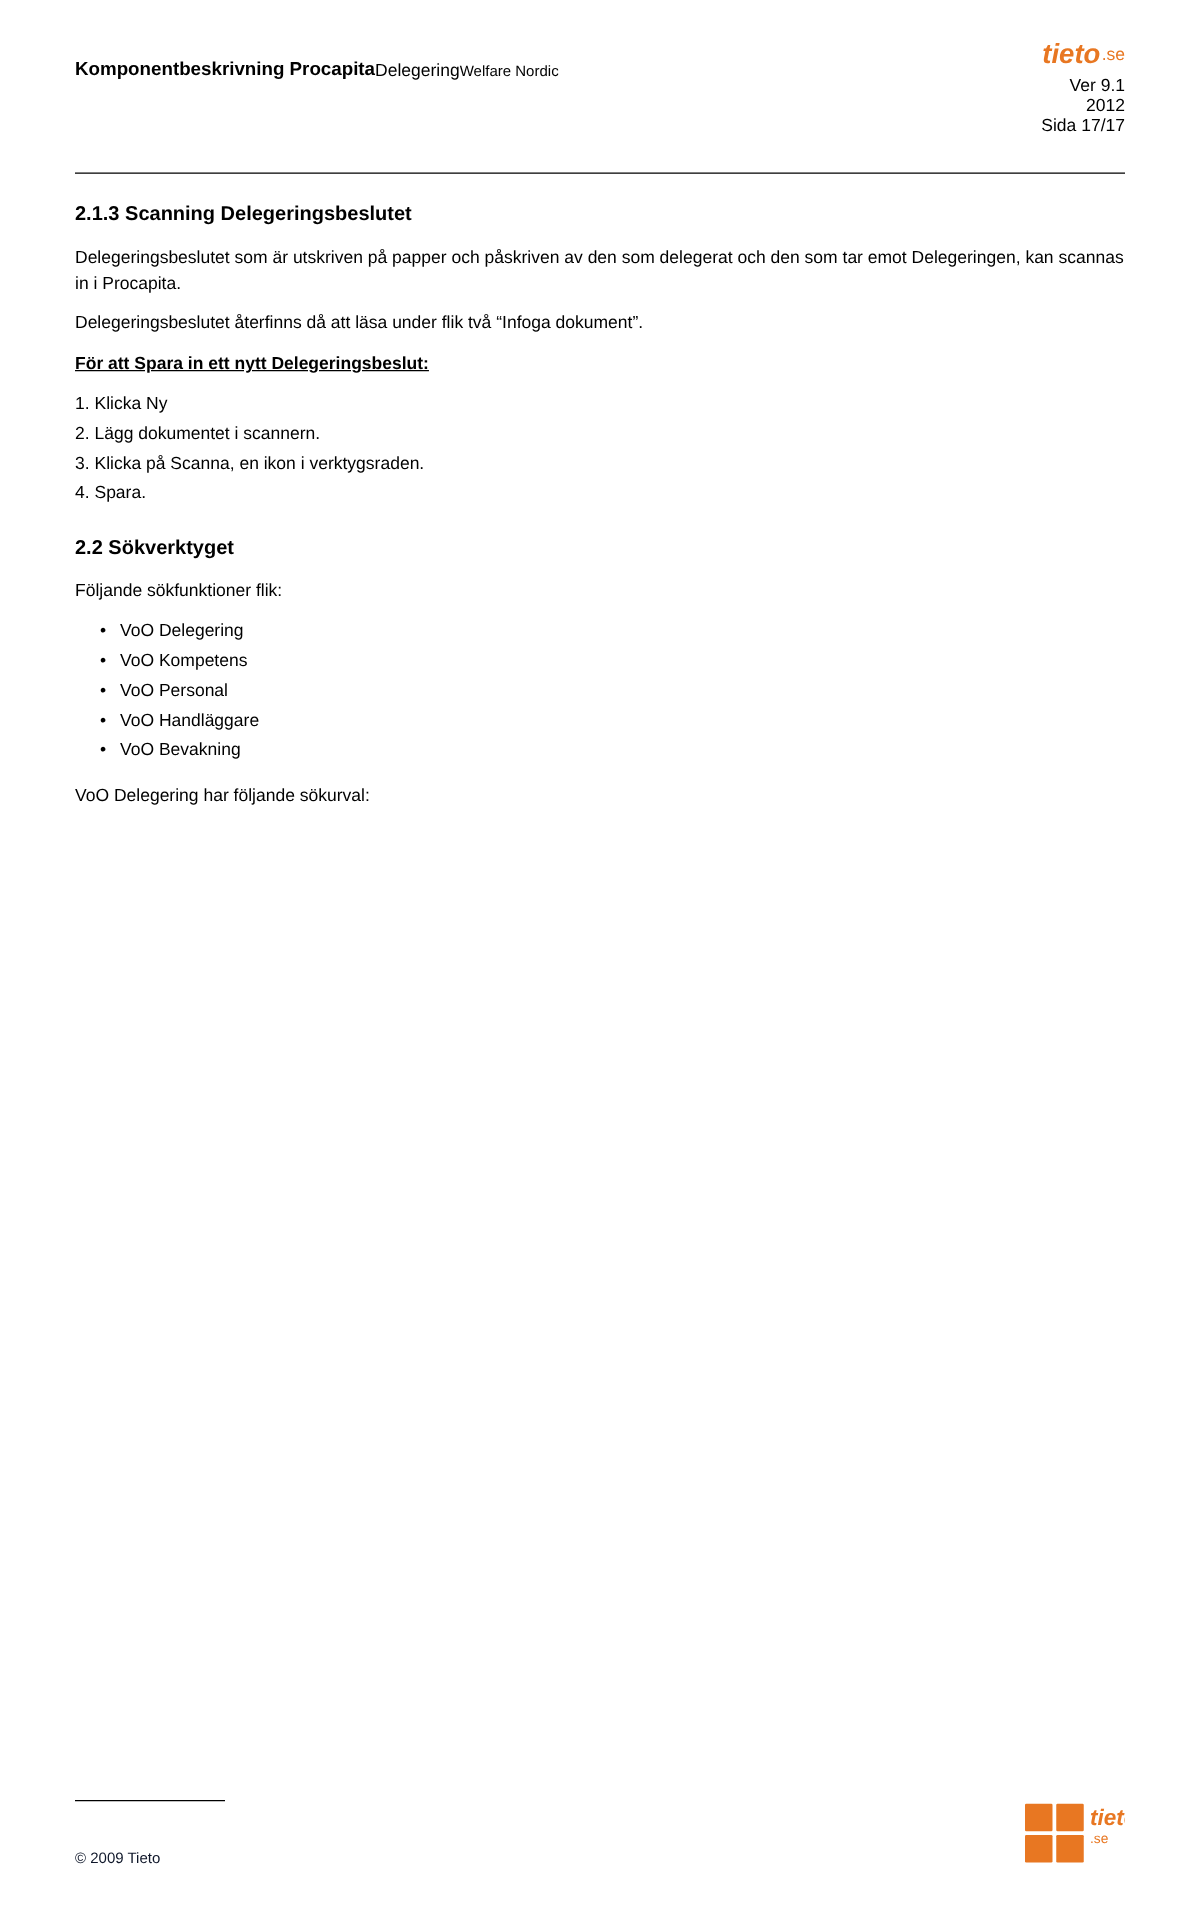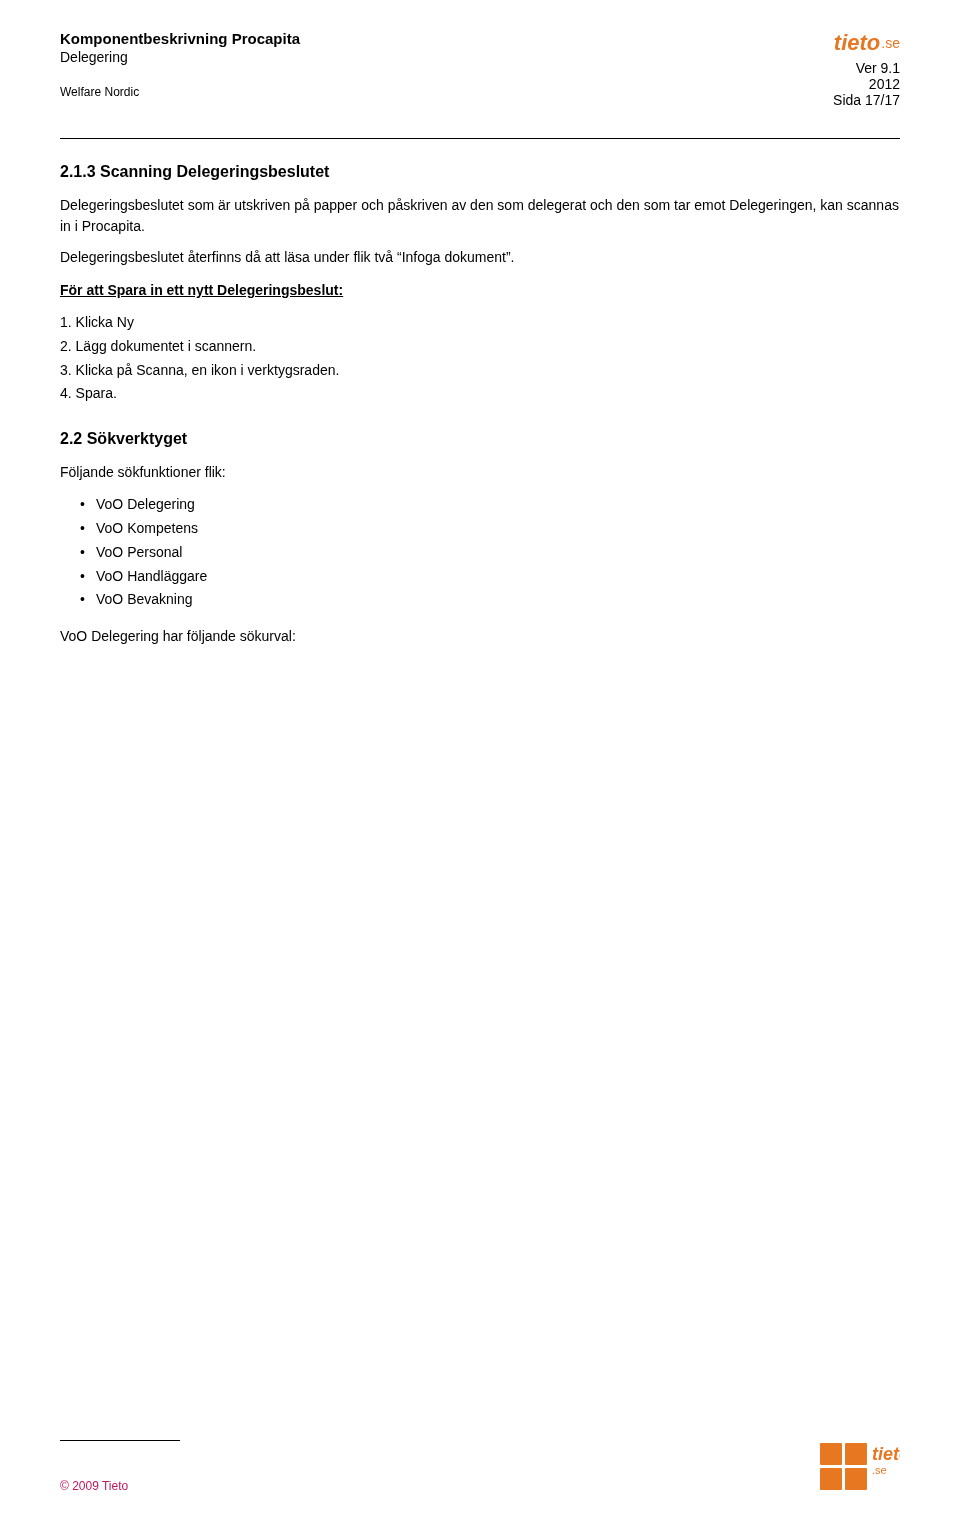--- a/index.html
+++ b/index.html
@@ -20,21 +20,22 @@
     }
     .header {
       display: flex;
       justify-content: space-between;
       align-items: flex-start;
       margin-bottom: 30px;
       border-bottom: none;
     }
     .header-left {
       display: flex;
-      flex-direction: column;
+      flex-direction: row;
+      align-items: flex-end;
     }
     .header-title {
       font-size: 15px;
       font-weight: bold;
     }
     .header-subtitle {
       font-size: 14px;
       font-weight: normal;
       margin-top: 2px;
     }
@@ -147,21 +148,21 @@
       display: flex;
       flex-direction: column;
     }
     .footer-line {
       border-top: 1px solid #000;
       width: 120px;
       margin-bottom: 6px;
     }
     .footer-copyright {
       font-size: 12px;
-      color: #be185d;
+      color: #0f172a;
       margin-top: 32px;
     }
     
     .footer-logo {
       display: flex;
       align-items: center;
     }
   </style>
 </head>
 <body>

